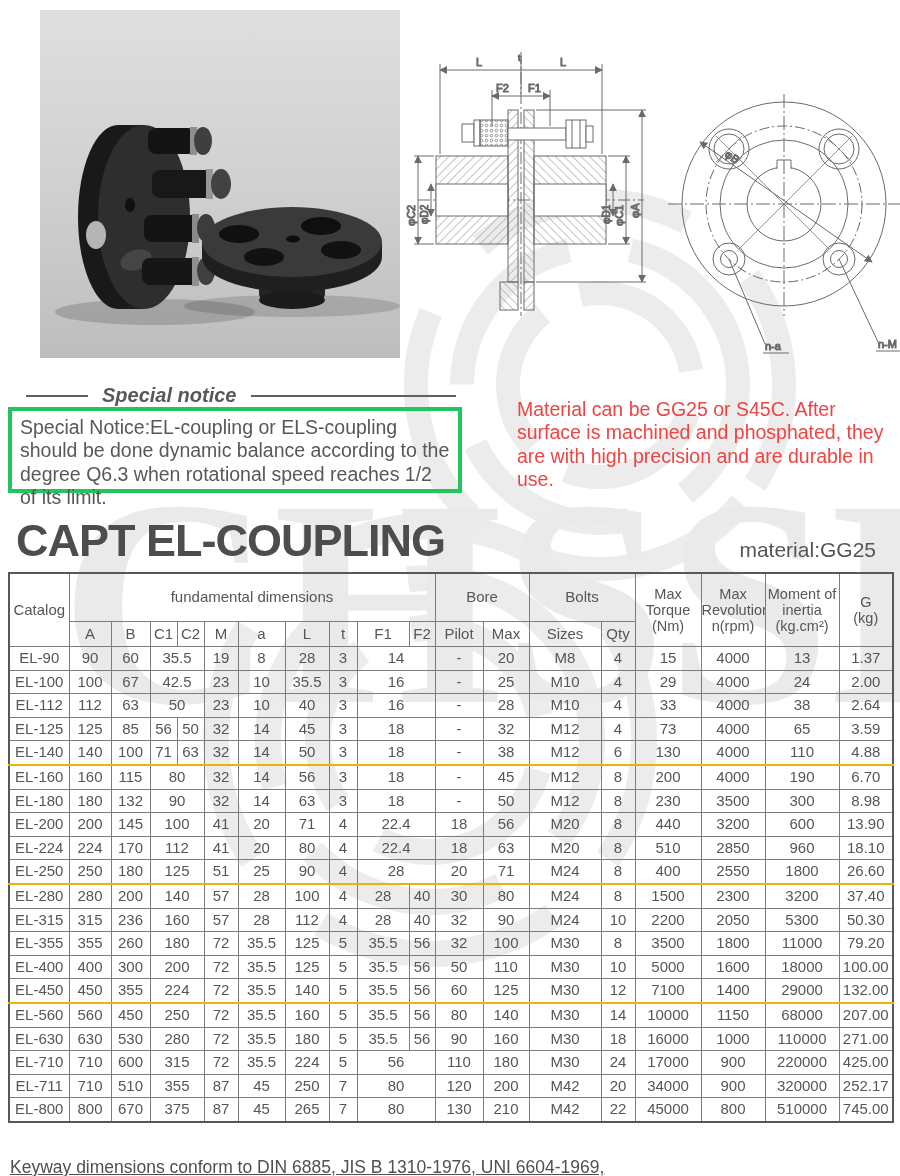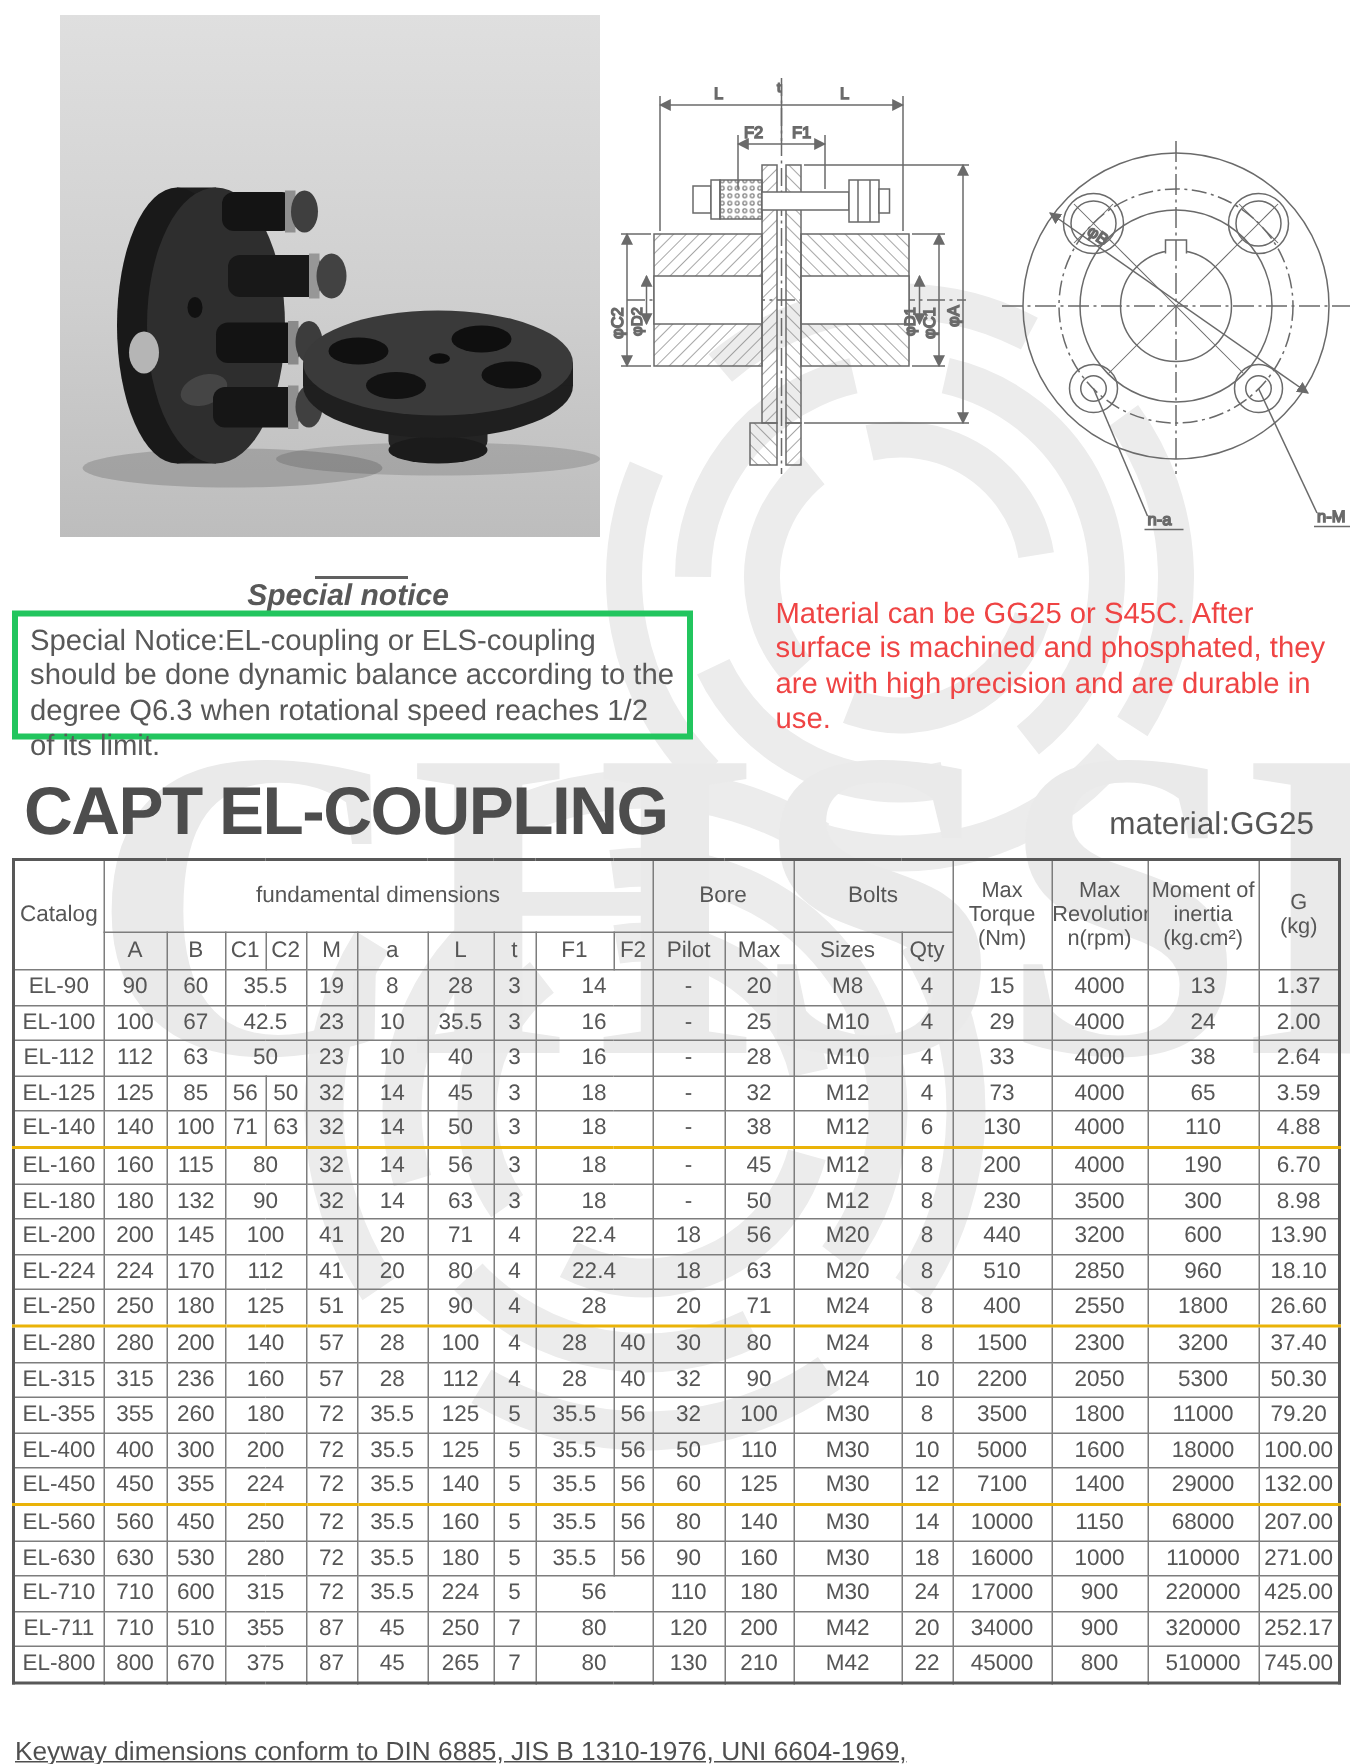--- a/index.html
+++ b/index.html
@@ -9,21 +9,21 @@
   
   .watermark{position:absolute;inset:0;z-index:0;overflow:hidden;}
   .wm-text{position:absolute;left:60px;top:455px;font-family:"Liberation Serif",serif;
            font-weight:bold;font-size:295px;line-height:1;letter-spacing:0px;color:#eaeaea;}
   
   .photo{position:absolute;left:40px;top:10px;width:360px;height:348px;}
   
   .drawings{position:absolute;left:404px;top:48px;width:496px;height:312px;}
   .drawings text{font-family:"Liberation Sans",sans-serif;fill:#686868;}
   
-  .notice-head{position:absolute;left:8px;top:384px;width:448px;display:flex;align-items:center;flex-direction:column;}
+  .notice-head{position:absolute;left:8px;top:384px;width:448px;display:flex;align-items:center;}
   .notice-rule-l{width:62px;height:2px;background:#606060;margin-left:18px;}
   .notice-rule-r{flex:1;height:2px;background:#606060;}
   .notice-title{font-style:italic;font-weight:bold;font-size:20px;color:#585858;margin:0 14px;}
   .notice-box{position:absolute;left:8px;top:407px;width:430px;height:68px;border:4px solid #22c55e;
               padding:5px 8px;font-size:19.5px;line-height:1.2;color:#585858;}
   .material-text{position:absolute;left:517px;top:398px;width:378px;font-size:19.5px;
                  line-height:1.2;color:#ef4444;}
   
   .page-title{position:absolute;left:16px;top:518px;font-size:45px;font-weight:bold;
               letter-spacing:-1px;color:#4d4d4d;line-height:1;}

